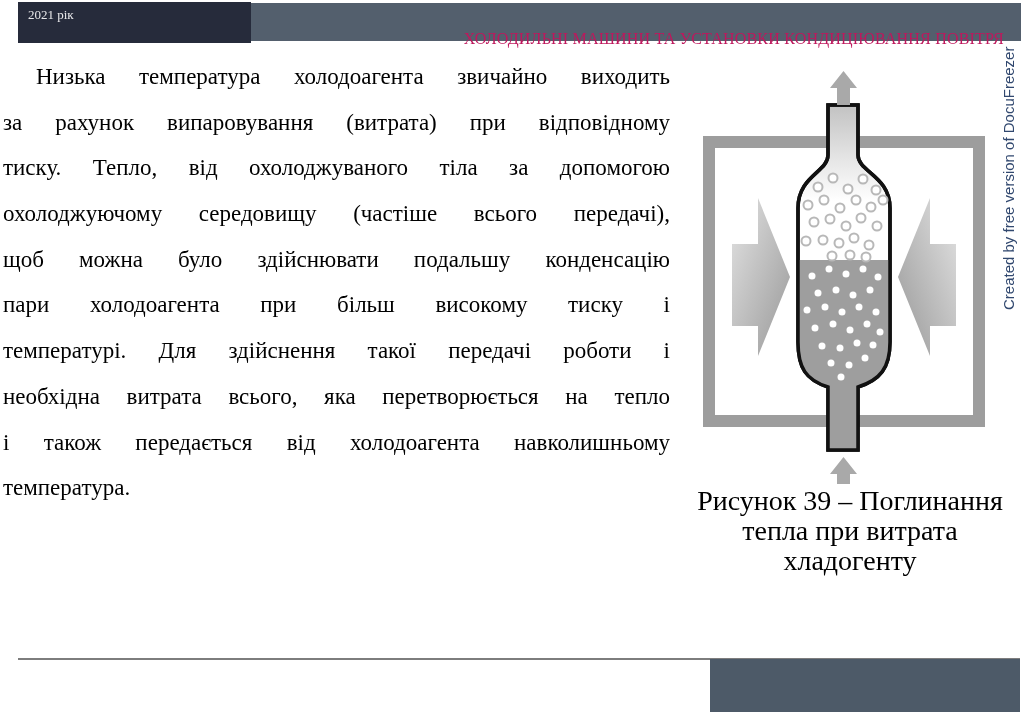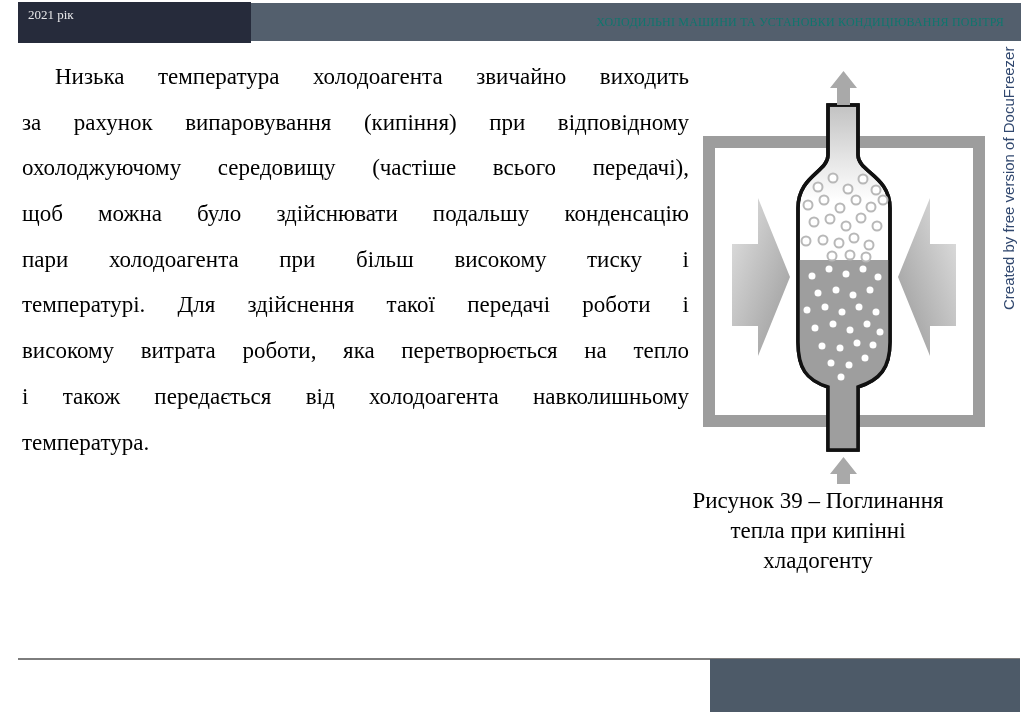--- a/index.html
+++ b/index.html
@@ -7,67 +7,68 @@
     position:relative;width:1024px;height:724px;overflow:hidden;background:#ffffff;
     font-family:"Liberation Serif", serif;color:#000;
   }
   
   .top-banner{position:absolute;left:251px;top:3px;width:770px;height:38px;background:#535f6d;}
   .year-box{
     position:absolute;left:18px;top:2px;width:233px;height:41px;background:#262b3b;
     color:#e8e8ea;font-size:13px;padding:5px 16px 0 10px;box-sizing:border-box;
   }
   .header-title{
-    position:absolute;right:20px;top:15px;color:#0f766e;font-size:12px;letter-spacing:.2px;
+    position:absolute;right:20px;top:30px;color:#be185d;font-size:16px;letter-spacing:.2px;
     font-family:"Liberation Serif", serif;white-space:nowrap;
   }
   
   .watermark{
     position:absolute;left:1000px;top:310px;transform:rotate(-90deg);transform-origin:top left;
     font-family:"Liberation Sans", sans-serif;font-size:15px;color:#31486f;white-space:nowrap;
   }
   
-  .paragraph{position:absolute;left:22px;top:54px;width:667px;font-size:23px;}
+  .paragraph{position:absolute;left:3px;top:54px;width:667px;font-size:23px;}
   .para-line{
     height:45.7px;line-height:45.7px;text-align:justify;text-align-last:justify;
     white-space:normal;overflow:visible;
   }
   .para-line.first{text-indent:33px;}
   .para-line.last{text-align:justify;text-align-last:left;}
   
   .figure-svg{position:absolute;left:690px;top:50px;width:320px;height:440px;}
   .figure-caption{
-    position:absolute;left:656px;top:486px;width:324px;text-align:center;
-    font-size:23px;line-height:30px;color:#000;
+    position:absolute;left:688px;top:486px;width:324px;text-align:center;
+    font-size:28px;line-height:30px;color:#000;
   }
   
   .hrule{position:absolute;left:18px;top:658px;width:1002px;height:2px;background:#7d7d7d;}
   .footer-box{position:absolute;left:710px;top:659px;width:310px;height:53px;background:#4d5a68;}
 </style>
 </head>
 <body>
 
 <div class="page">
 
   <div class="top-banner"></div>
   <div class="year-box">
     <span>2021 рік</span>
   </div>
   <div class="header-title">ХОЛОДИЛЬНІ МАШИНИ ТА УСТАНОВКИ КОНДИЦІЮВАННЯ ПОВІТРЯ</div>
 
   <div class="watermark">Created by free version of DocuFreezer</div>
 
   <div class="paragraph">
     <div class="para-line first">Низька температура холодоагента звичайно виходить</div>
-    <div class="para-line">за рахунок випаровування (кипіння) при відповідному</div>
+    <div class="para-line">за рахунок випаровування (витрата) при відповідному</div>
+    <div class="para-line">тиску. Тепло, від охолоджуваного тіла за допомогою</div>
     <div class="para-line">охолоджуючому середовищу (частіше всього передачі),</div>
     <div class="para-line">щоб можна було здійснювати подальшу конденсацію</div>
     <div class="para-line">пари холодоагента при більш високому тиску і</div>
     <div class="para-line">температурі. Для здійснення такої передачі роботи і</div>
-    <div class="para-line">високому витрата роботи, яка перетворюється на тепло</div>
+    <div class="para-line">необхідна витрата всього, яка перетворюється на тепло</div>
     <div class="para-line">і також передається від холодоагента навколишньому</div>
     <div class="para-line last">температура.</div>
   </div>
 
   <svg class="figure-svg" viewBox="0 0 320 440">
     <defs>
       <linearGradient id="gVessel" x1="0" y1="0" x2="0" y2="1">
         <stop offset="0" stop-color="#c2c2c2"></stop>
         <stop offset="0.16" stop-color="#e6e6e6"></stop>
         <stop offset="0.28" stop-color="#ffffff"></stop>
@@ -153,20 +154,20 @@
         <circle cx="175" cy="308" r="3.5"></circle>
         <circle cx="151" cy="327" r="3.5"></circle>
     </g>
 
     <path d="M153.5,21 L167,38 L160,38 L160,55 L147,55 L147,38 L140,38 Z" fill="#a9a9a9"></path>
     <path d="M153.5,407 L167,424 L160,424 L160,434 L147,434 L147,424 L140,424 Z" fill="#a9a9a9"></path>
   </svg>
 
   <div class="figure-caption">
     <div>Рисунок 39 – Поглинання</div>
-    <div>тепла при кипінні</div>
+    <div>тепла при витрата</div>
     <div>хладогенту</div>
   </div>
 
   <div class="hrule"></div>
   <div class="footer-box"></div>
 
 </div>
 
 </body></html>

